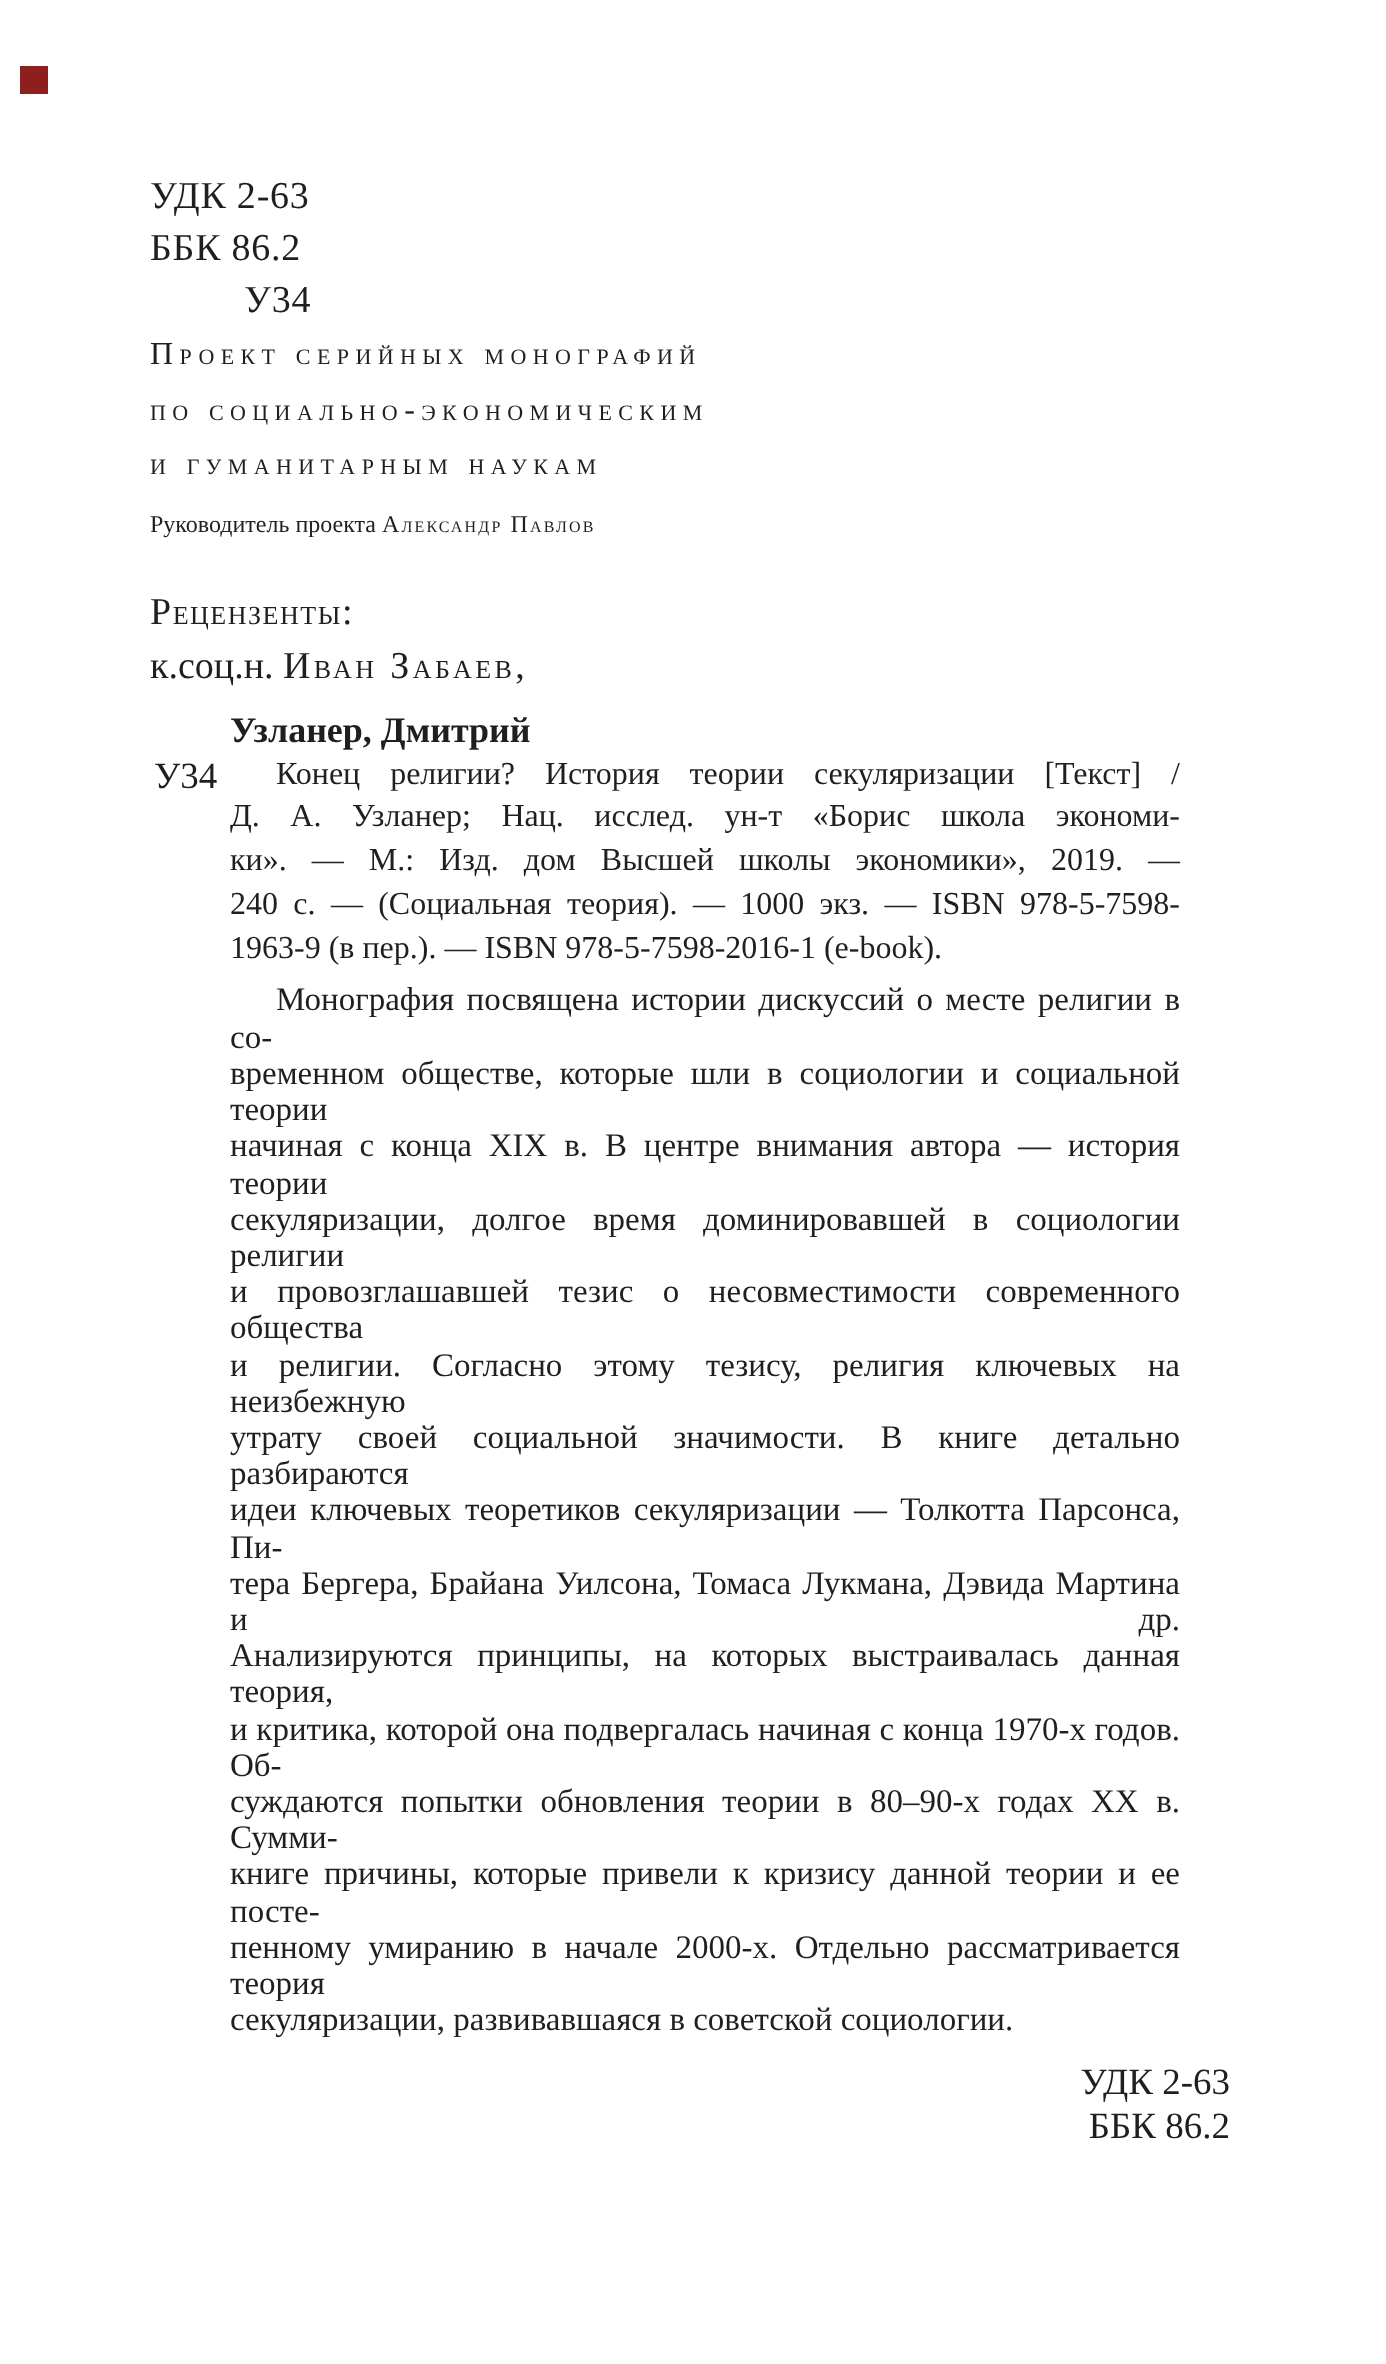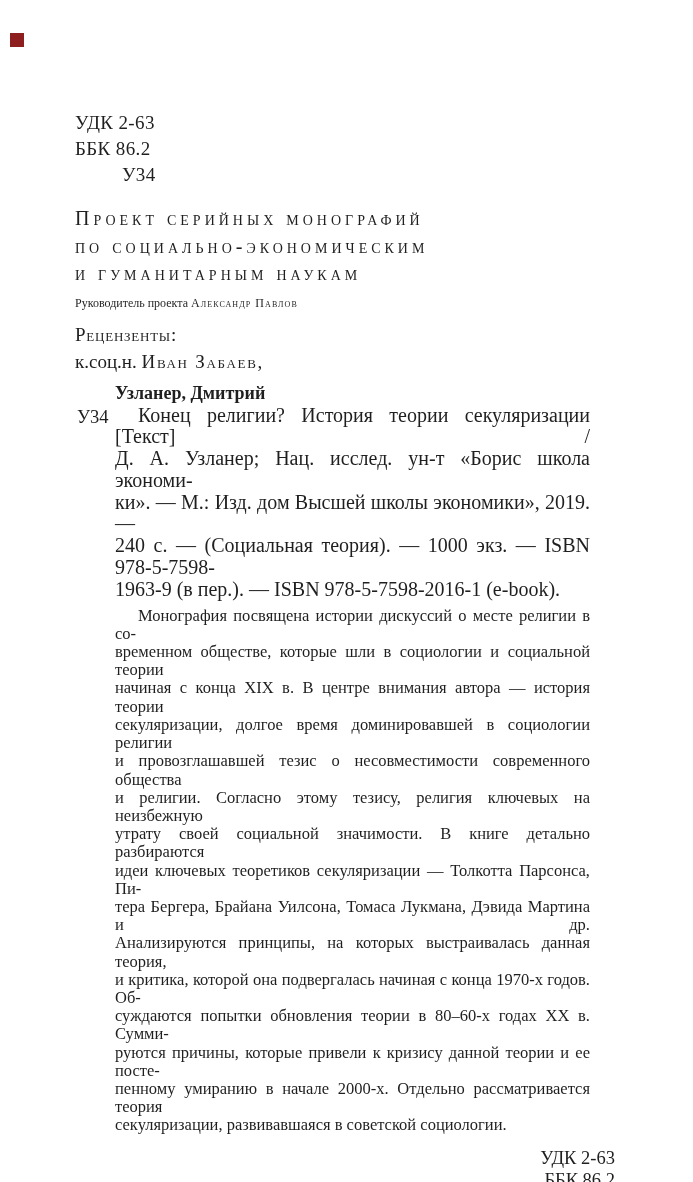--- a/index.html
+++ b/index.html
@@ -7,56 +7,55 @@
   body {
     width: 693px; height: 1182px;
     font-family: "Liberation Serif", "DejaVu Serif", serif;
     color: #1f1f1f;
     -webkit-font-smoothing: antialiased;
   }
   .page {
     position: relative;
     width: 693px; height: 1182px;
     background: #ffffff;
-    padding: 110px 78px 0 75px;
+    padding: 86px 78px 0 75px;
   }
   .marker {
     position: absolute; left: 10px; top: 33px;
     width: 14px; height: 14px;
     background: #8e1f1f;
   }
   .top-codes { font-size: 19px; line-height: 26px; letter-spacing: 0.02em; }
   .top-codes .sign-line { padding-left: 47px; }
 
   .series-title {
-    margin-top: 17px;
-    font-size: 20px; line-height: 27.5px;
+    font-size: 16px; line-height: 27.5px;
     font-variant: small-caps;
     letter-spacing: 0.2em;
   }
   .series-head { margin-top: 4px; font-size: 12px; line-height: 22px; }
   .sc-name { font-variant: small-caps; letter-spacing: 0.09em; }
 
-  .reviewers { margin-top: 7px; font-size: 19px; line-height: 27px; }
+  .reviewers { margin-top: 20px; font-size: 19px; line-height: 27px; }
   .reviewers .label { font-variant: small-caps; letter-spacing: 0.04em; }
 
   .biblio { margin-top: 6px; position: relative; }
   .biblio .author-header {
     margin-left: 40px; font-weight: bold;
     font-size: 18px; line-height: 24px;
   }
   .biblio .sign-abs {
     position: absolute; left: 2px; top: 26px;
     font-size: 18.5px;
   }
   .jlines { margin-left: 40px; margin-right: 25px; }
   .jline { text-align: justify; text-align-last: justify; }
   .jlines .jline:first-child { text-indent: 23px; }
   .jlines .jline:last-child { text-align-last: left; }
-  .biblio .jline { font-size: 20px; line-height: 21.8px; }
+  .biblio .jline { font-size: 16px; line-height: 21.8px; }
 
   .annotation { margin-top: 6px; }
   .annotation .jline { font-size: 16.5px; line-height: 18.2px; }
 
   .codes-bottom { margin-top: 12px; text-align: right; font-size: 18.5px; line-height: 22px; }
 </style>
 </head>
 <body>
 
 <div class="page">
@@ -103,22 +102,22 @@
       <div class="jline">временном обществе, которые шли в социологии и социальной теории</div>
       <div class="jline">начиная с конца XIX в. В центре внимания автора — история теории</div>
       <div class="jline">секуляризации, долгое время доминировавшей в социологии религии</div>
       <div class="jline">и провозглашавшей тезис о несовместимости современного общества</div>
       <div class="jline">и религии. Согласно этому тезису, религия ключевых на неизбежную</div>
       <div class="jline">утрату своей социальной значимости. В книге детально разбираются</div>
       <div class="jline">идеи ключевых теоретиков секуляризации — Толкотта Парсонса, Пи-</div>
       <div class="jline">тера Бергера, Брайана Уилсона, Томаса Лукмана, Дэвида Мартина и др.</div>
       <div class="jline">Анализируются принципы, на которых выстраивалась данная теория,</div>
       <div class="jline">и критика, которой она подвергалась начиная с конца 1970-х годов. Об-</div>
-      <div class="jline">суждаются попытки обновления теории в 80–60-х годах XX в. Сумми-</div>
-      <div class="jline">руются причины, которые привели к кризису данной теории и ее посте-</div>
+      <div class="jline">суждаются попытки обновления теории в 80–90-х годах XX в. Сумми-</div>
+      <div class="jline">книге причины, которые привели к кризису данной теории и ее посте-</div>
       <div class="jline">пенному умиранию в начале 2000-х. Отдельно рассматривается теория</div>
       <div class="jline">секуляризации, развивавшаяся в советской социологии.</div>
     </div>
 
   <div class="codes-bottom">
     <div>УДК 2-63</div>
     <div>ББК 86.2</div>
   </div>
 
 </div>

